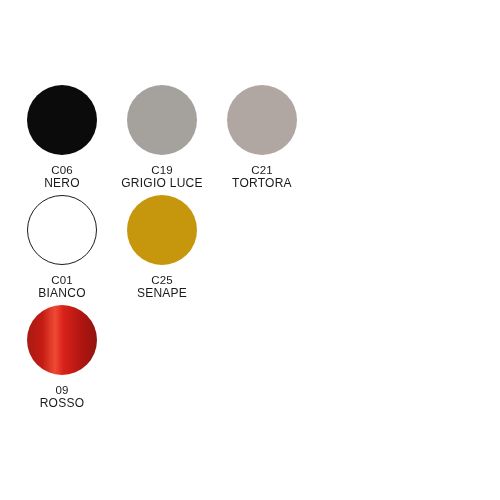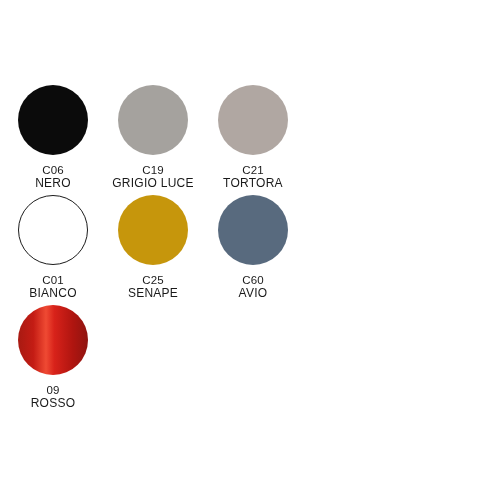--- a/index.html
+++ b/index.html
@@ -13,21 +13,21 @@
     background: #ffffff;
     font-family: "Liberation Sans", sans-serif;
     overflow: hidden;
   }
 
   #swatch-board {
     position: relative;
     width: 416px;
     height: 500px;
     box-sizing: border-box;
-    padding: 85px 0 0 3px;
+    padding: 85px 0 0 12px;
   }
 
   .swatch-row {
     display: flex;
     flex-direction: row;
     justify-content: flex-start;
     align-items: flex-start;
     height: 110px;
   }
 
@@ -108,27 +108,20 @@
           <div class="swatch-name">BIANCO</div>
         </div>
       </div>
       <div class="swatch-cell">
         <div class="swatch-disc" style="background: rgb(198, 150, 12);"></div>
         <div class="swatch-labels">
           <div class="swatch-code">C25</div>
           <div class="swatch-name">SENAPE</div>
         </div>
       </div>
-      <div class="swatch-cell">
-        <div class="swatch-disc" style="background: rgb(88, 106, 126);"></div>
-        <div class="swatch-labels">
-          <div class="swatch-code">C60</div>
-          <div class="swatch-name">AVIO</div>
-        </div>
-      </div>
     </div>
     <div class="swatch-row">
       <div class="swatch-cell">
         <div class="swatch-disc" style="background: linear-gradient(90deg, rgb(168, 26, 18) 0%, rgb(196, 28, 20) 22%, rgb(239, 74, 51) 40%, rgb(216, 34, 26) 52%, rgb(176, 21, 16) 78%, rgb(143, 20, 16) 100%);"></div>
         <div class="swatch-labels">
           <div class="swatch-code">09</div>
           <div class="swatch-name">ROSSO</div>
         </div>
       </div>
     </div>

